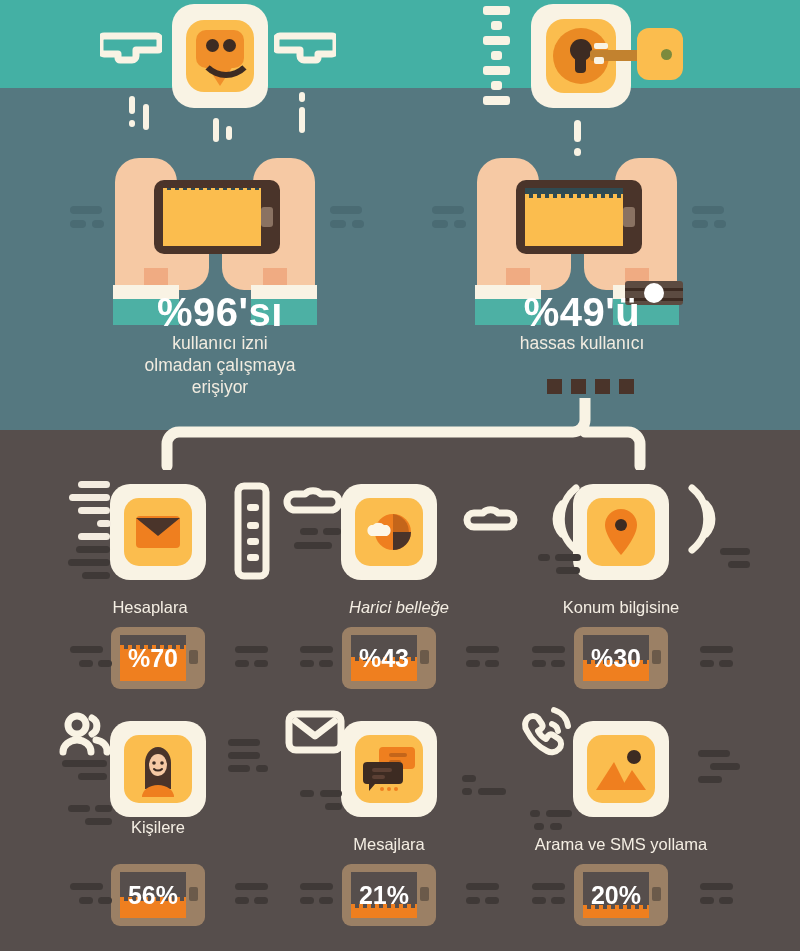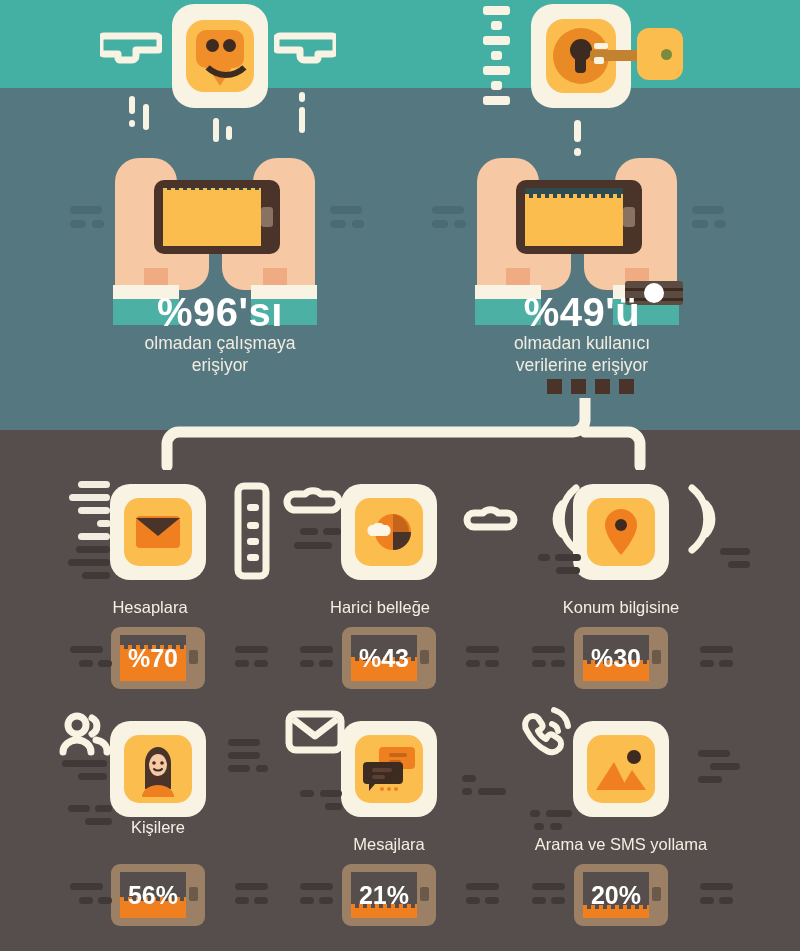--- a/index.html
+++ b/index.html
@@ -191,20 +191,21 @@
     <div class="sdash" style="left:70px;top:206px;width:32px;height:8px;border-radius:4px;"></div>
     <div class="sdash" style="left:70px;top:220px;width:16px;height:8px;border-radius:4px;"></div>
     <div class="sdash" style="left:92px;top:220px;width:12px;height:8px;border-radius:4px;"></div>
     <div class="sdash" style="left:330px;top:206px;width:32px;height:8px;border-radius:4px;"></div>
     <div class="sdash" style="left:330px;top:220px;width:16px;height:8px;border-radius:4px;"></div>
     <div class="sdash" style="left:352px;top:220px;width:12px;height:8px;border-radius:4px;"></div>
   </div>
 
   <div class="bigstat" style="left:120px;top:290px;width:200px;">%96'sı</div>
   <div class="caption" style="left:80px;top:332px;width:280px;">
+    <div>kullanıcı izni</div>
     <div>olmadan çalışmaya</div>
     <div>erişiyor</div>
   </div>
 
   <div>
     <div class="skin" style="left:477px;top:158px;width:62px;height:150px;border-radius:24px 24px 0 0;"></div>
     <div class="skin" style="left:615px;top:158px;width:62px;height:150px;border-radius:24px 24px 0 0;"></div>
     <div class="skin" style="left:505px;top:244px;width:66px;height:46px;border-radius:0 0 22px 22px;"></div>
     <div class="skin" style="left:584px;top:244px;width:66px;height:46px;border-radius:0 0 22px 22px;"></div>
     <div class="skin-d" style="left:506px;top:268px;width:24px;height:40px;"></div>
@@ -230,22 +231,21 @@
     <div class="sdash" style="left:432px;top:206px;width:32px;height:8px;border-radius:4px;"></div>
     <div class="sdash" style="left:432px;top:220px;width:16px;height:8px;border-radius:4px;"></div>
     <div class="sdash" style="left:454px;top:220px;width:12px;height:8px;border-radius:4px;"></div>
     <div class="sdash" style="left:692px;top:206px;width:32px;height:8px;border-radius:4px;"></div>
     <div class="sdash" style="left:692px;top:220px;width:16px;height:8px;border-radius:4px;"></div>
     <div class="sdash" style="left:714px;top:220px;width:12px;height:8px;border-radius:4px;"></div>
   </div>
 
   <div class="bigstat" style="left:482px;top:290px;width:200px;">%49'ü</div>
   <div class="caption" style="left:442px;top:332px;width:280px;">
-    <div>olmadan kullanıcı</div>
-    <div>verilerine erişiyor</div>
+    <div>hassas kullanıcı</div>
   </div>
 
   <div class="sq" style="left:547px;top:379px;"></div>
   <div class="sq" style="left:571px;top:379px;"></div>
   <div class="sq" style="left:595px;top:379px;"></div>
   <div class="sq" style="left:619px;top:379px;"></div>
 
   <div class="bracket" style="left:150px;top:398px;">
     <svg width="520" height="72" viewBox="0 0 520 72">
       <path d="M17 68 v-22 a12 12 0 0 1 12 -12 h394 a12 12 0 0 0 12 -12 v-22" fill="none" stroke="#f9f3e4" stroke-width="11" stroke-linecap="round"></path>
@@ -277,21 +277,21 @@
           <div style="position: absolute; left: 0px; top: 0px; width: 68px; height: 68px; display: flex; align-items: center; justify-content: center;">
             <svg width="52" height="50" viewBox="0 0 52 50">
       <circle cx="30" cy="25" r="18" fill="#ef7f1f"></circle>
       <path d="M30 25 L30 7 A18 18 0 0 1 44 33 Z" fill="#c4651a"></path>
       <path d="M30 25 L48 25 A18 18 0 0 1 30 43 Z" fill="#4a342a"></path>
       <path d="M10 18 a7 6 0 0 1 11 0 h3 a6 6 0 0 1 0 11 h-16 a6 6 0 0 1 0 -11 z" fill="#fdf6e6"></path>
             </svg>
           </div>
         </div>
       </div>
-      <div class="plabel" style="left: 262px; top: 598px; width: 236px;">Harici belleğe</div>
+      <div class="plabel" style="left: 281px; top: 598px; width: 236px; font-style: italic;">Harici belleğe</div>
       <div class="badge" style="left: 342px; top: 627px;">
         <div class="bscreen">
           <div class="bfill" style="height: 43%;"></div>
         </div>
         <div class="bhome"></div>
         <div class="btext">%43</div>
       </div>
       <div class="pcard" style="left: 573px; top: 484px;">
         <div class="pinner">
           <div style="position: absolute; left: 0px; top: 0px; width: 68px; height: 68px; display: flex; align-items: center; justify-content: center;">

